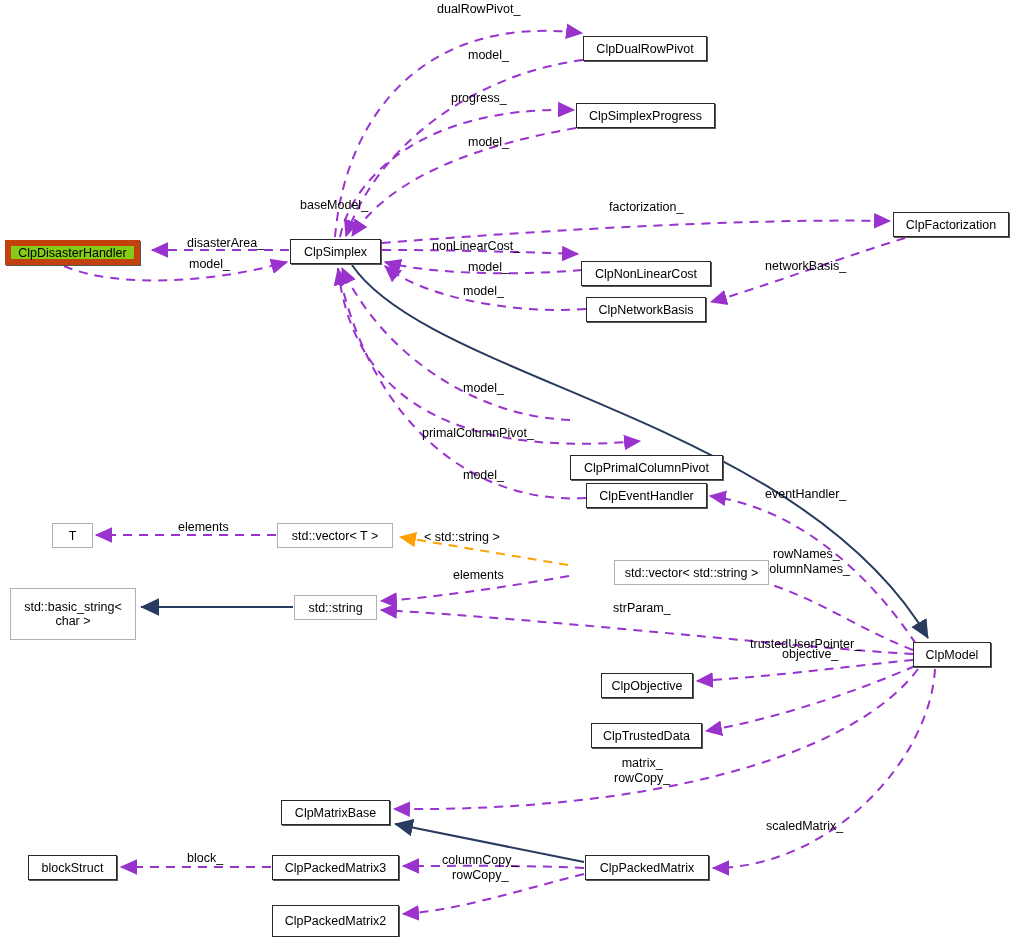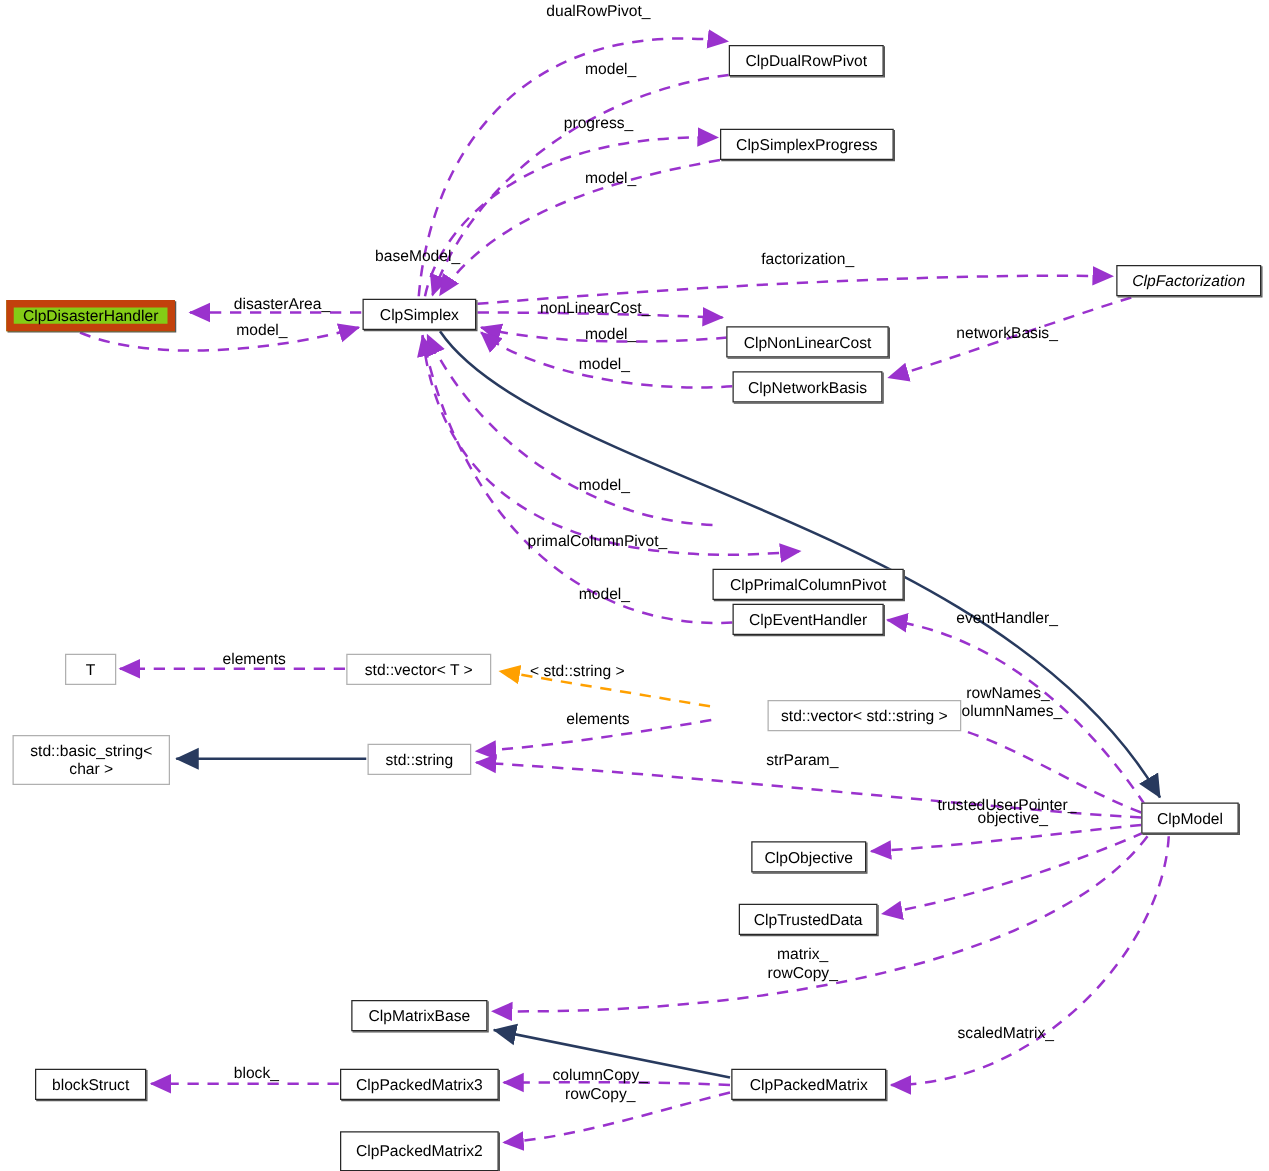--- a/index.html
+++ b/index.html
@@ -152,37 +152,37 @@
   </svg>
 
   <div class="node highlight" style="left:5px;top:240px;width:135px;height:25px;">ClpDisasterHandler</div>
 
   <div class="node solid" style="left:290px;top:239px;width:91px;height:25px;">ClpSimplex</div>
 
   <div class="node solid" style="left:583px;top:36px;width:124px;height:25px;">ClpDualRowPivot</div>
 
   <div class="node solid" style="left:576px;top:103px;width:139px;height:25px;">ClpSimplexProgress</div>
 
-  <div class="node solid" style="left:893px;top:212px;width:116px;height:25px;font-style:italic;">ClpFactorization</div>
+  <div class="node solid" style="left:893px;top:212px;width:116px;height:25px;">ClpFactorization</div>
 
   <div class="node solid" style="left:581px;top:245px;width:130px;height:25px;margin-top:16px;">ClpNonLinearCost</div>
 
   <div class="node solid" style="left:586px;top:297px;width:120px;height:25px;">ClpNetworkBasis</div>
 
   <div class="node solid" style="left:570px;top:414px;width:153px;height:25px;margin-top:41px;">ClpPrimalColumnPivot</div>
 
   <div class="node solid" style="left:586px;top:483px;width:121px;height:25px;">ClpEventHandler</div>
 
   <div class="node light" style="left:52px;top:523px;width:41px;height:25px;">T</div>
 
   <div class="node light" style="left:277px;top:523px;width:116px;height:25px;">std::vector&lt; T &gt;</div>
 
   <div class="node light" style="left:569px;top:560px;width:155px;height:25px;margin-left:45px;">std::vector&lt; std::string &gt;</div>
 
-  <div class="node light" style="left:10px;top:588px;width:126px;height:40px;">std::basic_string&lt;
+  <div class="node light" style="left:10px;top:588px;width:126px;height:52px;">std::basic_string&lt;
 char &gt;</div>
 
   <div class="node light" style="left:294px;top:595px;width:83px;height:25px;">std::string</div>
 
   <div class="node solid" style="left:913px;top:642px;width:78px;height:25px;">ClpModel</div>
 
   <div class="node solid" style="left:601px;top:673px;width:92px;height:25px;">ClpObjective</div>
 
   <div class="node solid" style="left:591px;top:723px;width:111px;height:25px;">ClpTrustedData</div>
 

